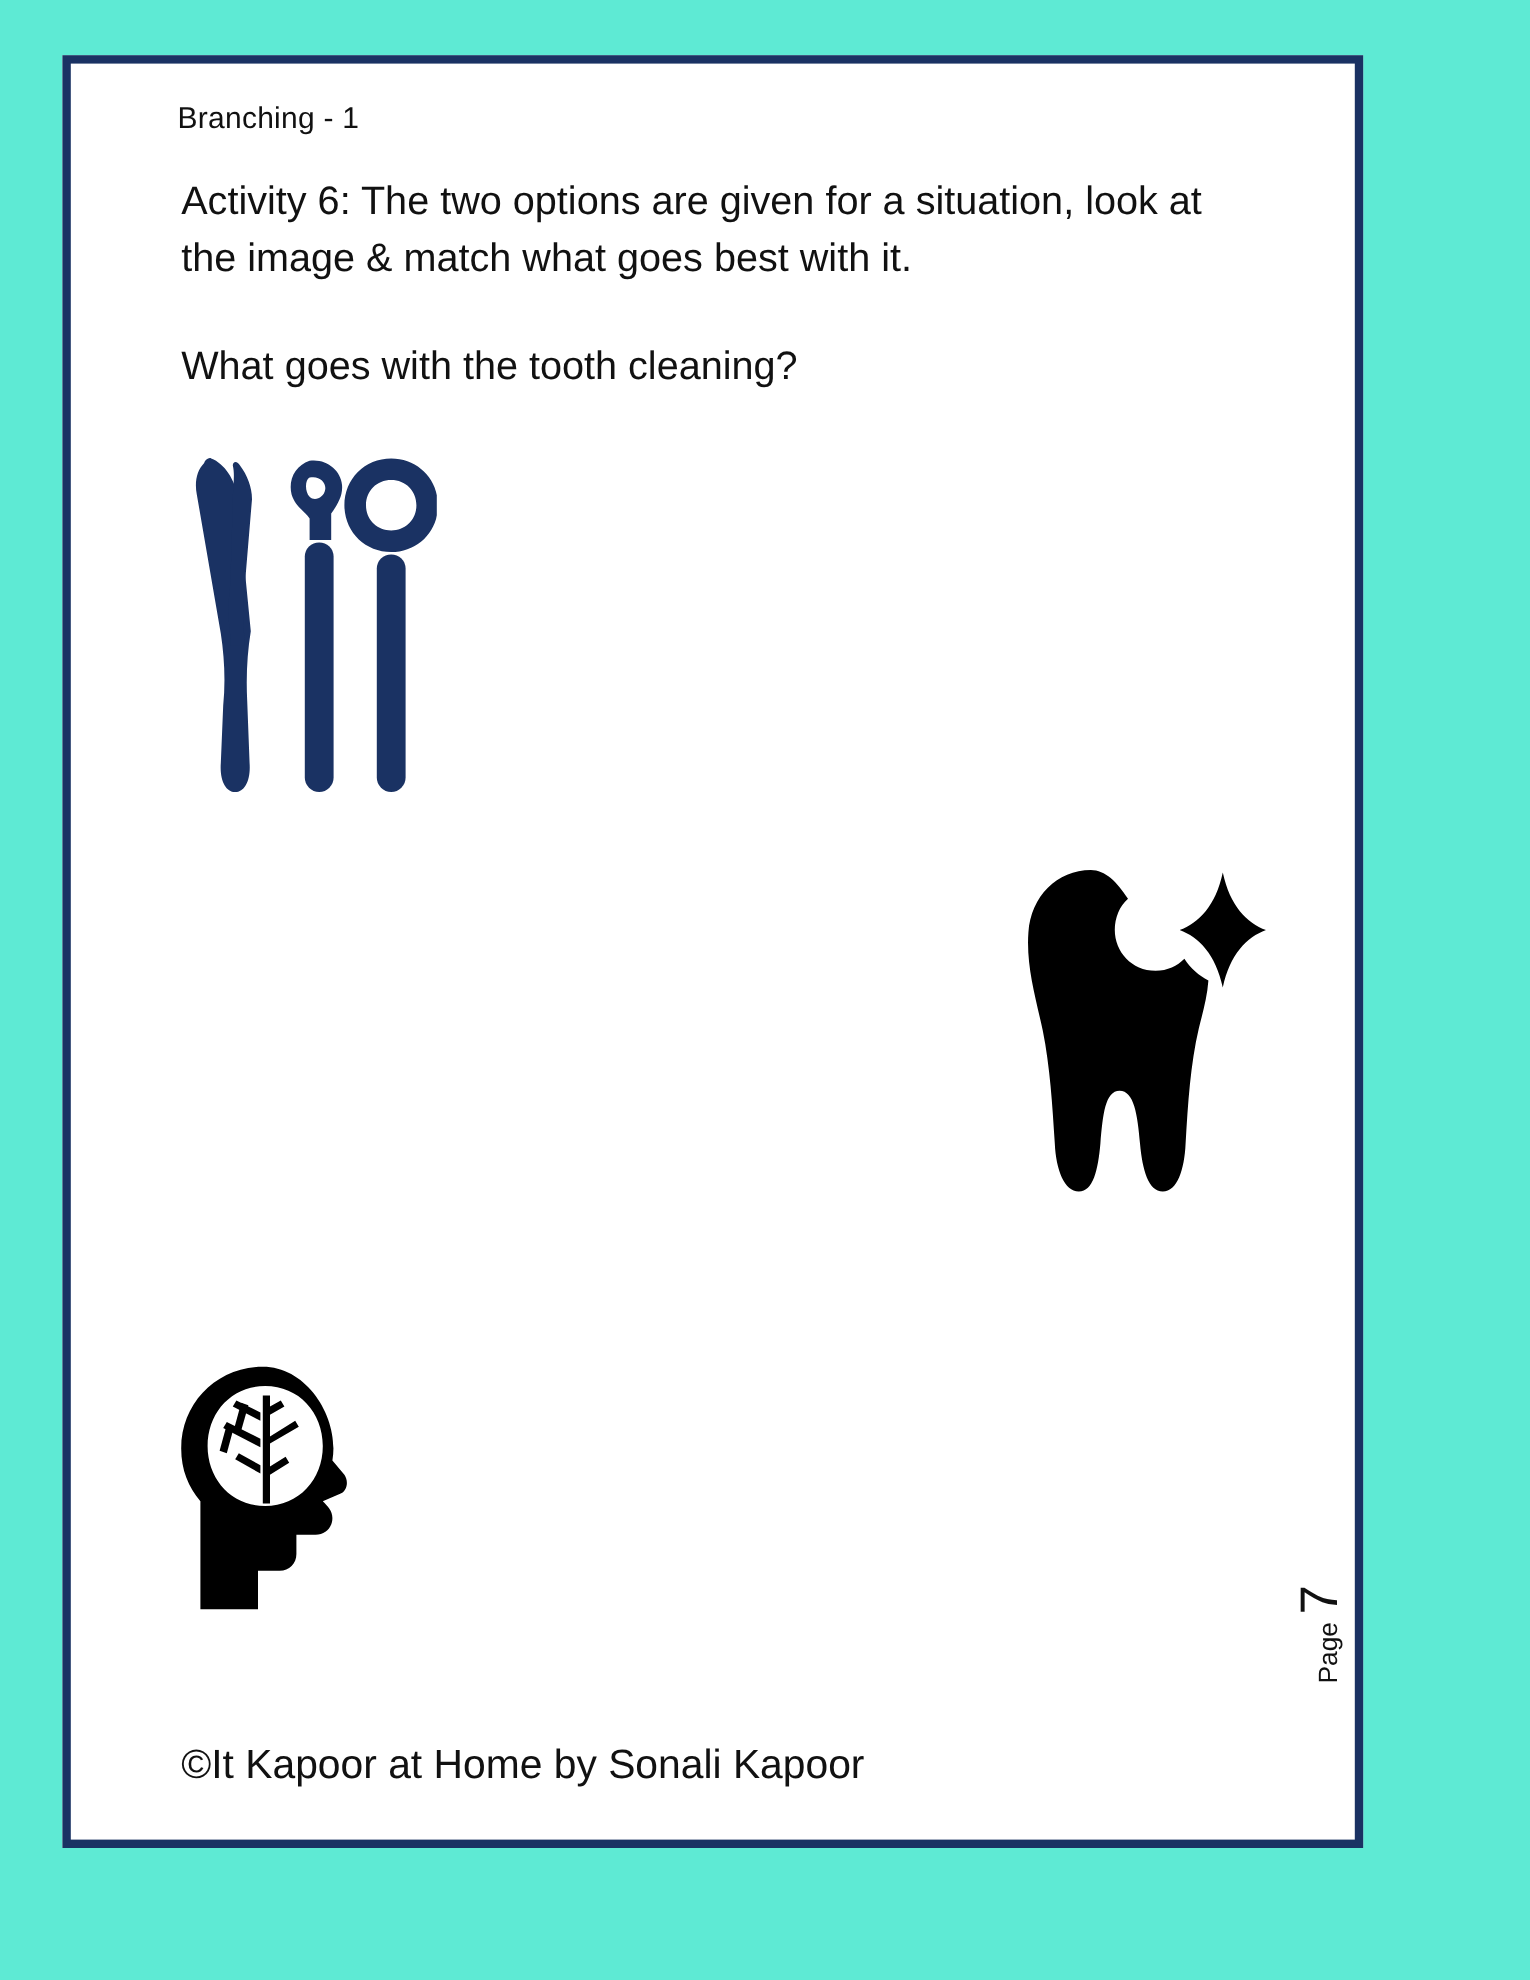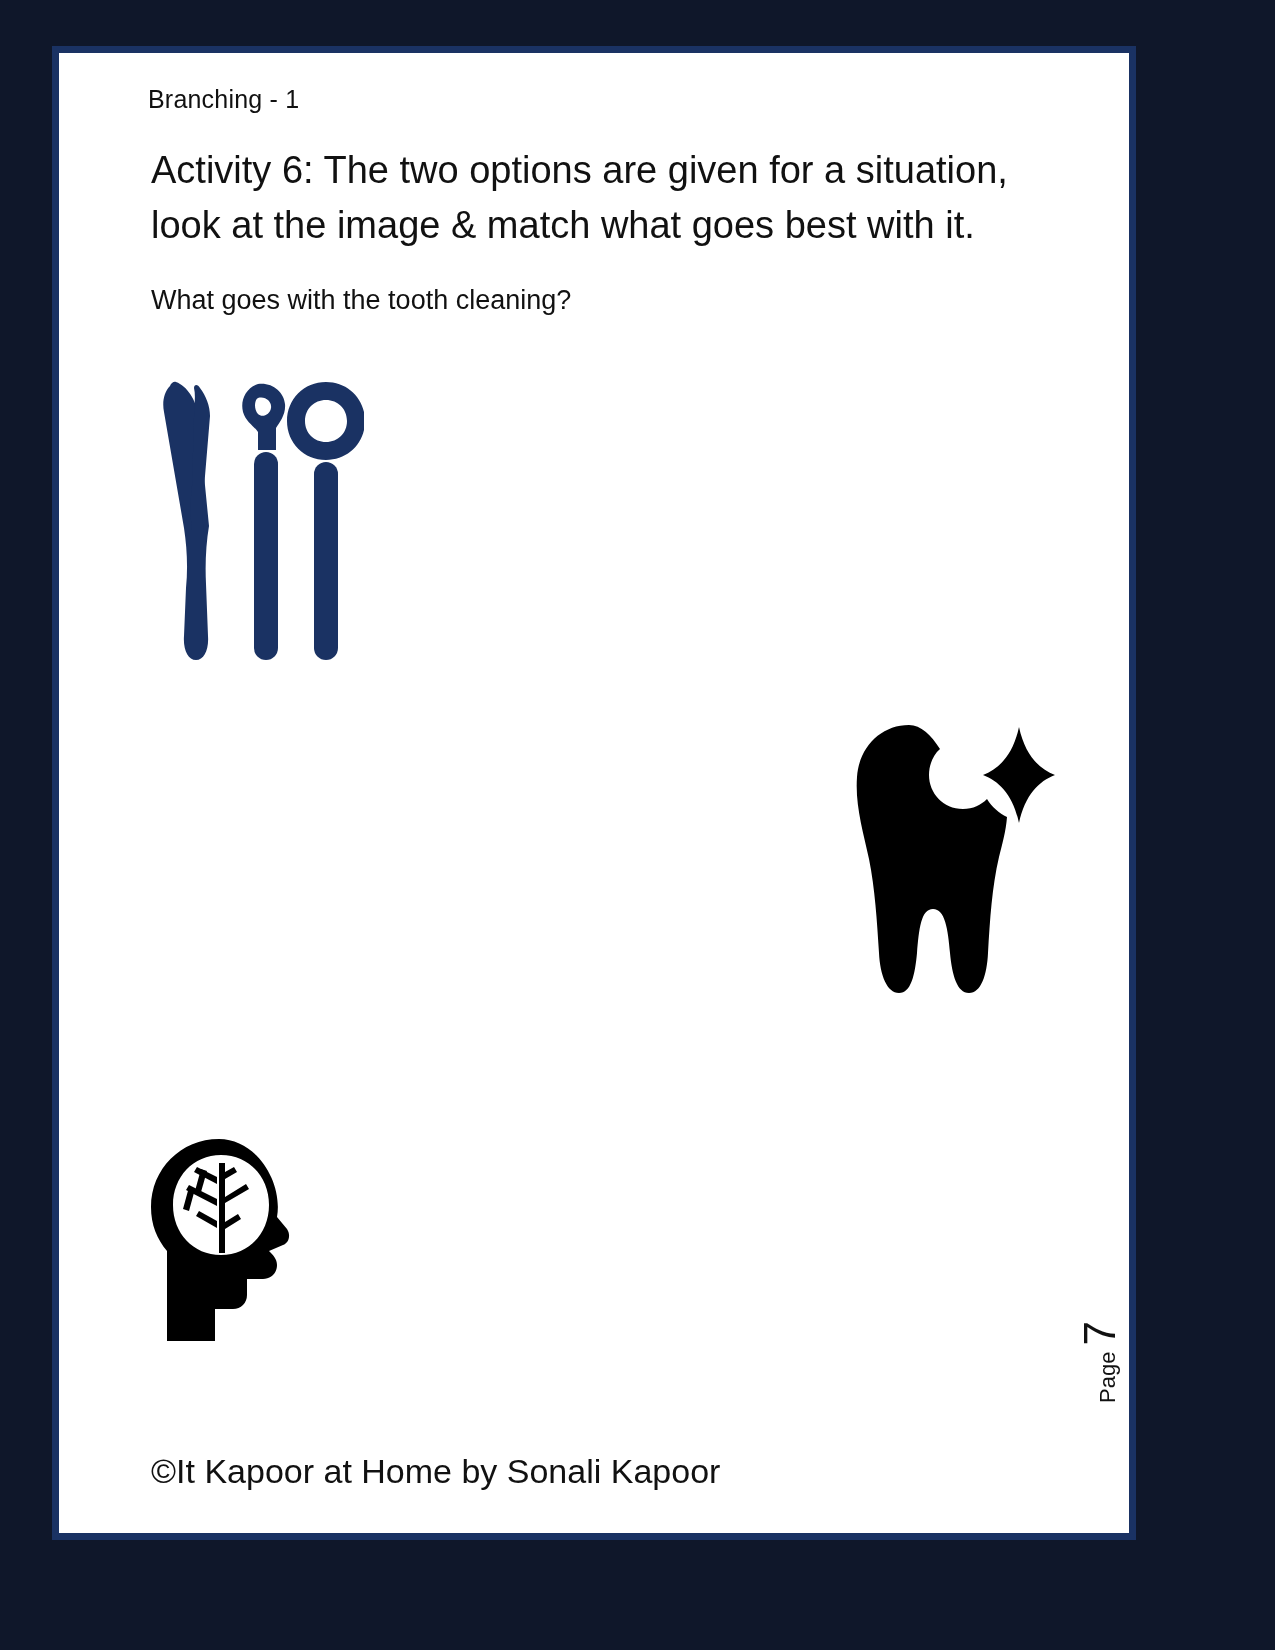--- a/index.html
+++ b/index.html
@@ -7,21 +7,21 @@
     padding: 0;
     background: #ffffff;
   }
   body {
     font-family: "Liberation Sans", sans-serif;
   }
   .page {
     position: relative;
     width: 1275px;
     height: 1650px;
-    background: #0f172a;
+    background: #5eead4;
     overflow: hidden;
   }
   
   .frame {
     position: absolute;
     left: 52px;
     top: 46px;
     width: 1084px;
     height: 1494px;
     border: 7px solid #1a3263;
@@ -43,31 +43,31 @@
     font-size: 25px;
     color: #111111;
     letter-spacing: 0.2px;
   }
 
   .activity-text {
     position: absolute;
     left: 92px;
     top: 90px;
     width: 860px;
-    font-size: 38px;
+    font-size: 33px;
     line-height: 1.45;
     color: #111111;
   }
 
   .question-text {
     position: absolute;
     left: 92px;
     top: 228px;
     width: 880px;
-    font-size: 27px;
+    font-size: 33px;
     line-height: 1.45;
     color: #111111;
   }
 
   
   .tools {
     position: absolute;
     left: 95px;
     top: 325px;
     width: 210px;

